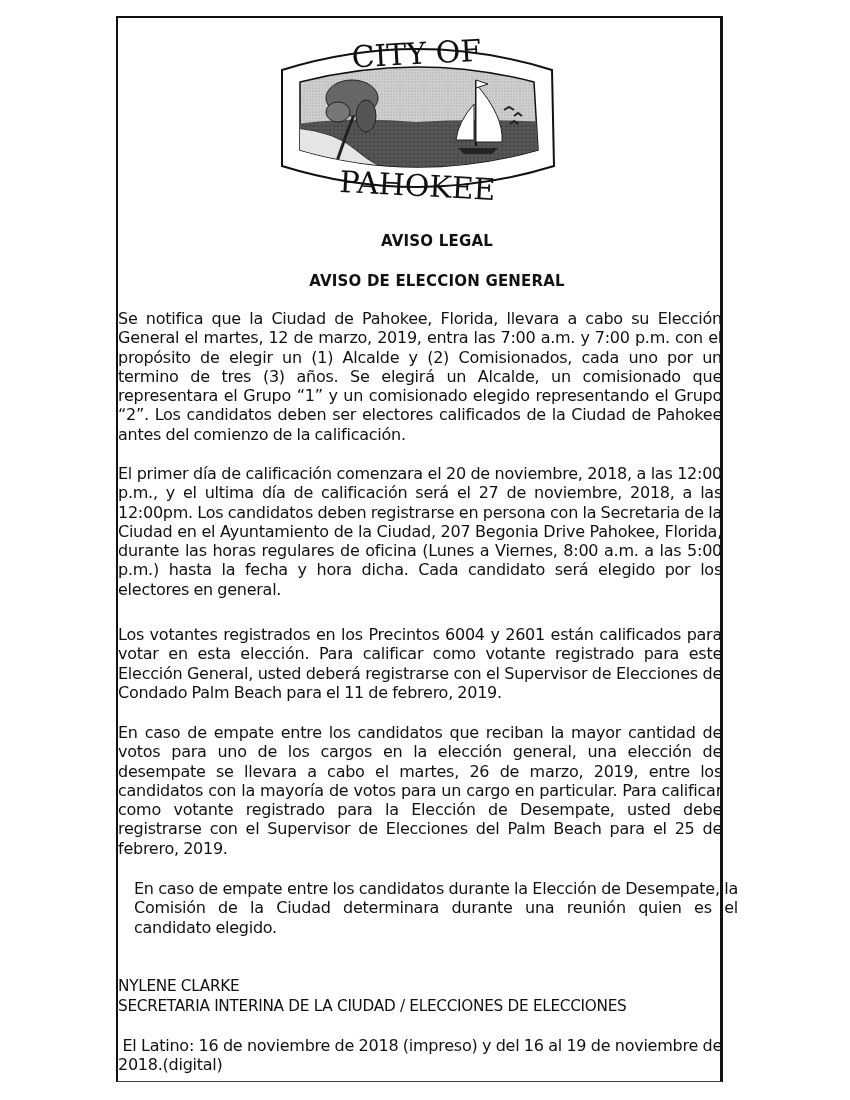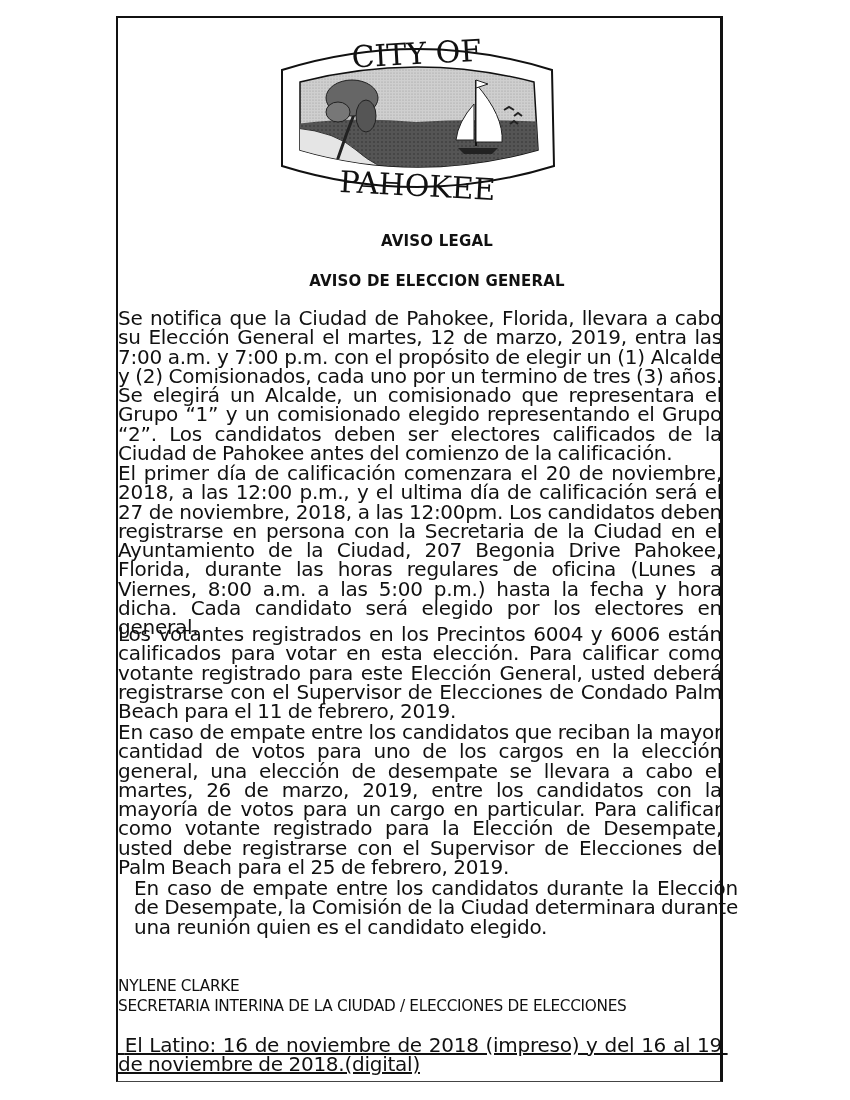--- a/index.html
+++ b/index.html
@@ -5,21 +5,21 @@
   html, body { margin: 0; padding: 0; background: #ffffff; }
   body { width: 850px; height: 1100px; position: relative; overflow: hidden; font-family: "DejaVu Sans", sans-serif; color: #111; }
   .frame {
     position: absolute; left: 116px; top: 16px; width: 607px; height: 1066px;
     border-left: 2px solid #111; border-top: 2px solid #111; border-right: 3px solid #111; border-bottom: 1px solid #444;
     box-sizing: border-box;
   }
   .logo { position: absolute; left: 276px; top: 24px; width: 282px; height: 180px; }
   .h1 { position: absolute; left: 12px; width: 850px; text-align: center; font-weight: bold; font-size: 15px; letter-spacing: 0.2px; }
   .para {
-    position: absolute; left: 118px; width: 604px; font-size: 20px; line-height: 19.3px;
+    position: absolute; left: 118px; width: 604px; font-size: 16px; line-height: 19.3px;
     text-align: justify; letter-spacing: -0.25px; word-spacing: -0.5px;
   }
   .plain { position: absolute; left: 118px; width: 668px; font-size: 15.3px; line-height: 19.3px; letter-spacing: -0.3px; }
 </style>
 </head>
 <body>
 
 <div class="frame"></div>
 
 <svg class="logo" viewBox="0 0 282 180">
@@ -62,20 +62,20 @@
   </g>
   <text x="141" y="40" text-anchor="middle" font-family="'DejaVu Serif', serif" font-size="30" fill="#111" transform="rotate(-3 141 40)">CITY OF</text>
   <text x="141" y="172" text-anchor="middle" font-family="'DejaVu Serif', serif" font-size="30" fill="#111" transform="rotate(3 141 172)">PAHOKEE</text>
 </svg>
 
 <div class="h1" style="top:232px;">AVISO LEGAL</div>
 <div class="h1" style="top:272px;">AVISO DE ELECCION GENERAL</div>
 
 <div class="para" style="top:309px;">Se notifica que la Ciudad de Pahokee, Florida, llevara a cabo su Elección General el martes, 12 de marzo, 2019, entra las 7:00 a.m. y 7:00 p.m. con el propósito de elegir un (1) Alcalde y (2) Comisionados, cada uno por un termino de tres (3) años. Se elegirá un Alcalde, un comisionado que representara el Grupo  “1” y un comisionado elegido representando el Grupo “2”. Los candidatos deben ser electores calificados de la Ciudad de Pahokee antes del comienzo de la calificación.</div>
 <div class="para" style="top:464px;">El primer día de calificación comenzara el 20 de noviembre, 2018, a las 12:00 p.m., y el ultima día de calificación será el 27 de noviembre, 2018, a las 12:00pm. Los candidatos deben registrarse en persona con la Secretaria de la Ciudad en el Ayuntamiento de la Ciudad, 207 Begonia Drive Pahokee, Florida, durante las horas regulares de oficina (Lunes a Viernes, 8:00 a.m. a las 5:00 p.m.) hasta la fecha y hora dicha. Cada candidato será elegido por los electores en general.</div>
-<div class="para" style="top:625px;">Los votantes registrados en los Precintos 6004 y 6006 están calificados para votar en esta elección. Para calificar como votante registrado para este Elección General, usted deberá registrarse con el Supervisor de Elecciones de Condado Palm Beach para el 11 de febrero, 2019.</div>
+<div class="para" style="top:625px;">Los votantes registrados en los Precintos 6004 y 2601 están calificados para votar en esta elección. Para calificar como votante registrado para este Elección General, usted deberá registrarse con el Supervisor de Elecciones de Condado Palm Beach para el 11 de febrero, 2019.</div>
 <div class="para" style="top:723px;">En caso de empate entre los candidatos que reciban la mayor cantidad de votos para uno de los cargos en la elección general, una elección de desempate se llevara a cabo el martes, 26 de marzo, 2019, entre los candidatos con la mayoría de votos para un cargo en particular. Para calificar como votante registrado para la Elección de Desempate, usted debe registrarse con el Supervisor de Elecciones del Palm Beach para el 25 de febrero, 2019.</div>
 <div class="para" style="top:879px;padding-left:16px;">En caso de empate entre los candidatos durante la Elección de Desempate, la Comisión de la Ciudad determinara durante una reunión quien es el candidato elegido.</div>
 
 <div class="plain" style="top:977px;">NYLENE CLARKE</div>
 <div class="plain" style="top:997px;">SECRETARIA INTERINA DE LA CIUDAD / ELECCIONES DE ELECCIONES</div>
 
-<div class="para" style="top:1036px; white-space: pre-wrap; text-decoration: underline;"> El Latino: 16 de noviembre de 2018 (impreso) y del 16 al 19 de noviembre de 2018.(digital)</div>
+<div class="para" style="top:1036px; white-space: pre-wrap;"> El Latino: 16 de noviembre de 2018 (impreso) y del 16 al 19 de noviembre de 2018.(digital)</div>
 
 </body></html>

